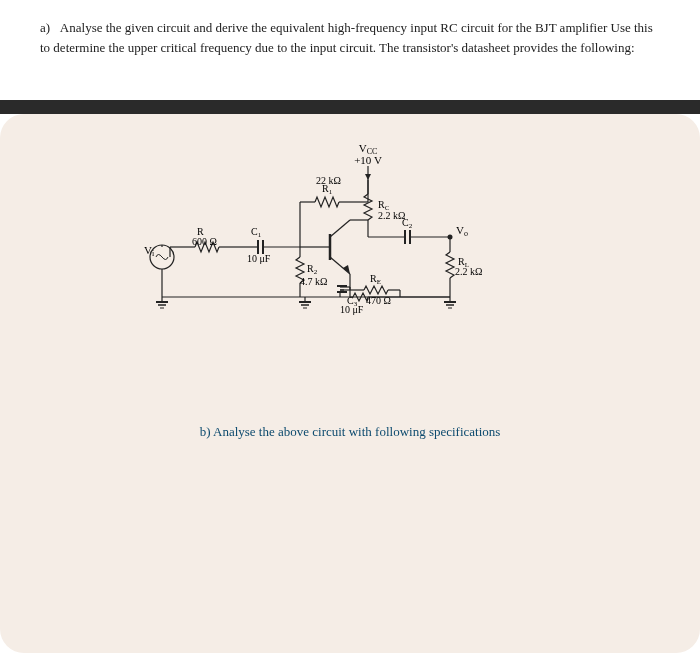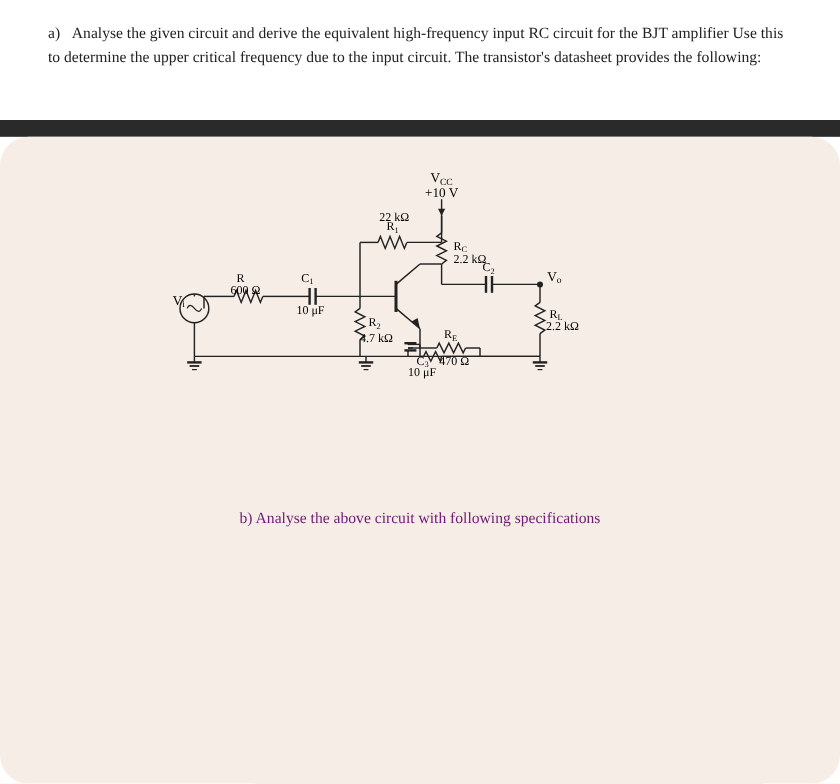--- a/index.html
+++ b/index.html
@@ -63,21 +63,21 @@
       margin-top: 10px;
     }
 
     
     .circuit-svg {
       display: block;
     }
 
     .part-b-text {
       font-size: 13px;
-      color: #701a75;
+      color: #0c4a6e;
       margin-top: 12px;
       text-align: left;
     }
   </style>
 </head>
 <body>
 
 <div class="page">
 
   <div class="top-section">

